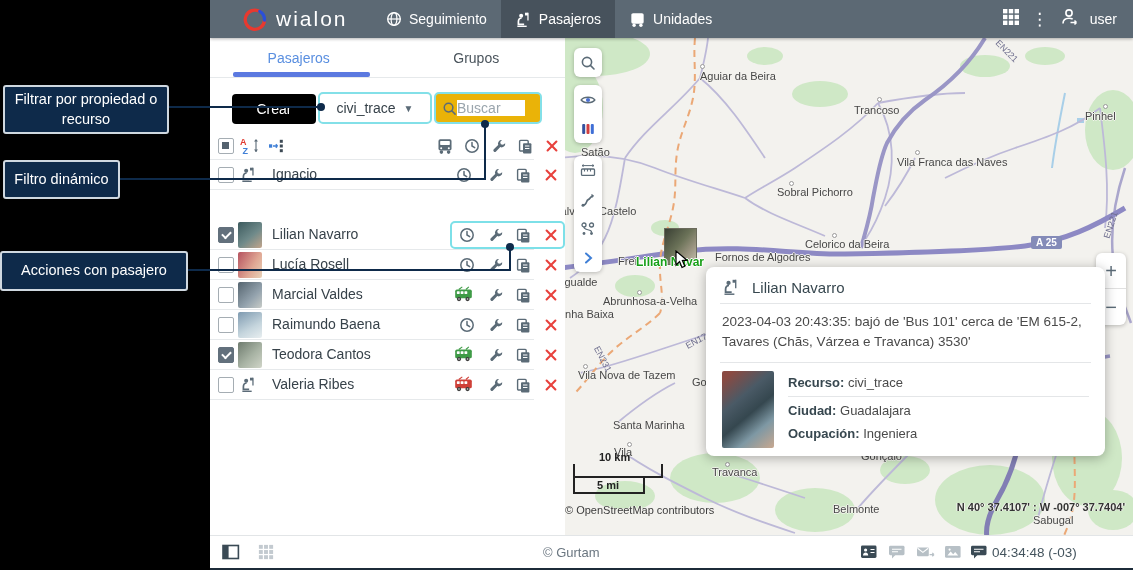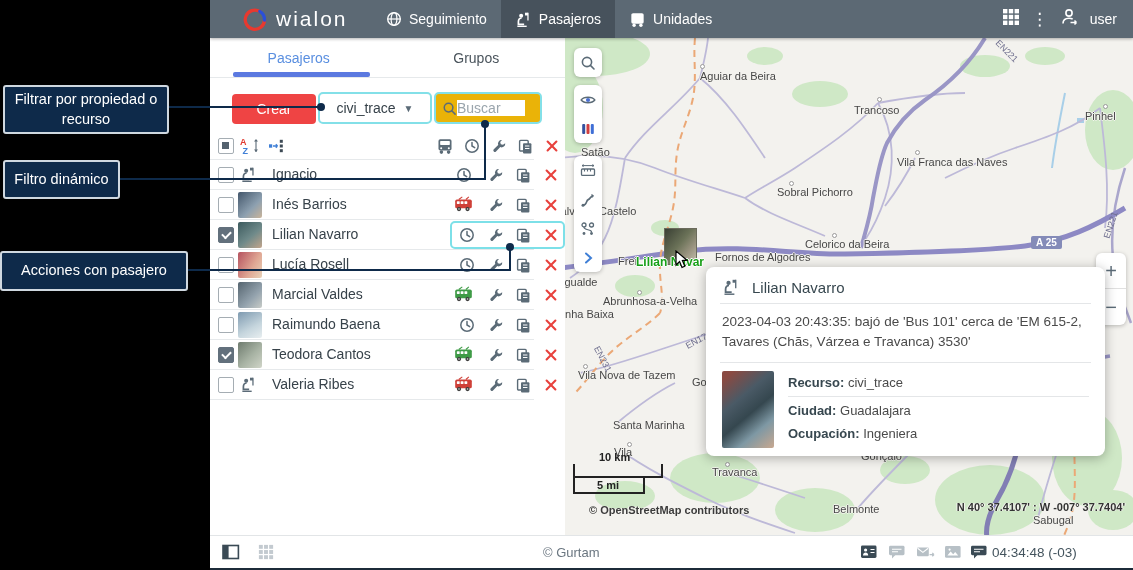--- a/index.html
+++ b/index.html
@@ -17,21 +17,21 @@
   #topbar-right { margin-left:auto; display:flex; align-items:center; color:#fff; }
   .tb-ico { width:34px; text-align:center; cursor:pointer; }
   .user-label { font-size:14px; margin:0 16px 0 4px; }
 
   
   #panel { position:absolute; left:0; top:38px; width:355px; height:497px; background:#fff; z-index:10; }
   #tabs { display:flex; height:40px; border-bottom:1px solid #e6e9eb; }
   .tab { width:50%; text-align:center; line-height:40px; font-size:14px; color:#4a545c; position:relative; cursor:pointer; }
   .tab.active { color:#5a8fe0; }
   .tab.active::after { content:""; position:absolute; left:13%; right:10%; bottom:0; height:5px; background:#5b79e0; border-radius:2px; }
-  .btn-crear { position:absolute; left:22px; top:56px; width:84px; height:30px; background:#ef4444; color:#fff; border:none; border-radius:4px; font-size:14px; font-family:inherit; cursor:pointer; }
+  .btn-crear { position:absolute; left:22px; top:56px; width:84px; height:30px; background:#000000; color:#fff; border:none; border-radius:4px; font-size:14px; font-family:inherit; cursor:pointer; }
   .dd-resource { position:absolute; left:108px; top:54px; width:114px; height:32px; border:2px solid #83e0e8; border-radius:5px; background:#fff; display:flex; align-items:center; justify-content:center; font-size:14px; color:#37424a; cursor:pointer; }
   .dd-resource .chev { margin-left:8px; color:#5b6b77; font-size:10px; }
   .search-box { position:absolute; left:224px; top:54px; width:108px; height:32px; border:2px solid #83e0e8; border-radius:5px; background:#eab308; display:flex; align-items:center; padding:0 6px; }
   .search-box input { border:none; outline:none; width:68px; font-size:14px; color:#37424a; font-family:inherit; }
   .search-box input::placeholder { color:#9aa5ad; }
 
   
   .hdr-row, .row { position:absolute; left:0; width:324px; border-bottom:1px solid #e6e9eb; }
   .hdr-row { top:94px; height:28px; }
   .row { height:30px; }
@@ -74,21 +74,21 @@
   .zoomctl { position:absolute; left:531px; top:215px; width:30px; height:72px; background:#fff; border-radius:6px; box-shadow:0 1px 4px rgba(0,0,0,.25); z-index:20; }
   .zoomctl .zbtn { height:36px; text-align:center; line-height:36px; font-size:20px; color:#5b6b77; cursor:pointer; }
   .zoomctl .zbtn:first-child { border-bottom:1px solid #e0e0e0; }
   .marker-photo { position:absolute; left:99px; top:190px; width:33px; height:37px; z-index:6; border:1px solid #6b6b5c; background:linear-gradient(130deg,#3a4034,#6b7258 45%,#98927e 70%,#c8c2b0); }
   .marker-label { position:absolute; left:71px; top:217px; font-size:12px; font-weight:bold; color:#18a018; z-index:6; text-shadow:1px 0 #fff,-1px 0 #fff,0 1px #fff,0 -1px #fff; white-space:nowrap; }
   .cursor-arrow { position:absolute; left:110px; top:212px; z-index:31; }
   .scale-km { position:absolute; left:8px; top:426px; width:90px; height:14px; border-left:2px solid #222; border-right:2px solid #222; border-bottom:2px solid #222; z-index:3; }
   .scale-mi { position:absolute; left:8px; top:440px; width:72px; height:16px; border-left:2px solid #222; border-right:2px solid #222; border-bottom:2px solid #222; z-index:3; }
   .scale-km span { position:absolute; left:24px; top:-13px; font-size:11px; font-weight:bold; color:#222; }
   .scale-mi span { position:absolute; left:22px; top:1px; font-size:11px; font-weight:bold; color:#222; }
-  .attribution { position:absolute; left:24px; top:466px; font-size:11px; font-weight:bold; color:#3c3c3c; z-index:3; text-shadow:1px 0 #f4f3ef,-1px 0 #f4f3ef,0 1px #f4f3ef; }
+  .attribution { position:absolute; left:0; top:466px; font-size:11px; font-weight:normal; color:#3c3c3c; z-index:3; text-shadow:1px 0 #f4f3ef,-1px 0 #f4f3ef,0 1px #f4f3ef; }
   .coords { position:absolute; right:8px; top:463px; font-size:11px; font-weight:bold; color:#333; z-index:3; text-shadow:1px 0 #f4f3ef,-1px 0 #f4f3ef; }
 
   
   .popup { position:absolute; left:141px; top:229px; width:399px; height:189px; background:#fff; border-radius:8px; box-shadow:0 2px 12px rgba(0,0,0,.3); z-index:30; }
   .popup-header { display:flex; align-items:center; padding:11px 16px 7px; color:#37474f; font-size:15px; }
   .popup-header svg { margin-right:12px; }
   .popup hr { border:none; border-top:1px solid #e4e6e8; margin:0 14px; }
   .popup-msg { padding:8px 16px 9px; font-size:13.5px; color:#4a4a4a; line-height:1.5; }
   .popup-body { display:flex; padding:8px 16px 0; }
   .popup-photo { width:52px; height:77px; border-radius:2px; flex:none; background:linear-gradient(140deg,#8a4a42 8%,#4a5a66 35%,#35474f 55%,#7e98a4 75%,#c8a890); }
@@ -338,37 +338,20 @@
       </div>
 
       <div class="row" style="top:122px">
         <span class="cb"></span>
         <svg class="av-glyph" width="17" height="17">
             <use href="#i-pass"></use>
           </svg>
         <span class="rname">Ignacio</span>
         <svg class="aico slate" style="left:246px">
             <use href="#i-clock"></use>
-          </svg>
-        <svg class="aico slate" style="left:278px">
-            <use href="#i-wrench"></use>
-          </svg>
-        <svg class="aico slate" style="left:305px">
-            <use href="#i-copy"></use>
-          </svg>
-        <svg class="aico red" style="left:333px">
-            <use href="#i-x"></use>
-          </svg>
-      </div>
-      <div class="row" style="top:152px">
-        <span class="cb"></span>
-        <span class="avatar av1"></span>
-        <span class="rname">Inés Barrios</span>
-        <svg class="aico bus-red" style="left:244px;width:19px;height:19px;margin-top:-10px">
-            <use href="#i-busside"></use>
           </svg>
         <svg class="aico slate" style="left:278px">
             <use href="#i-wrench"></use>
           </svg>
         <svg class="aico slate" style="left:305px">
             <use href="#i-copy"></use>
           </svg>
         <svg class="aico red" style="left:333px">
             <use href="#i-x"></use>
           </svg>

